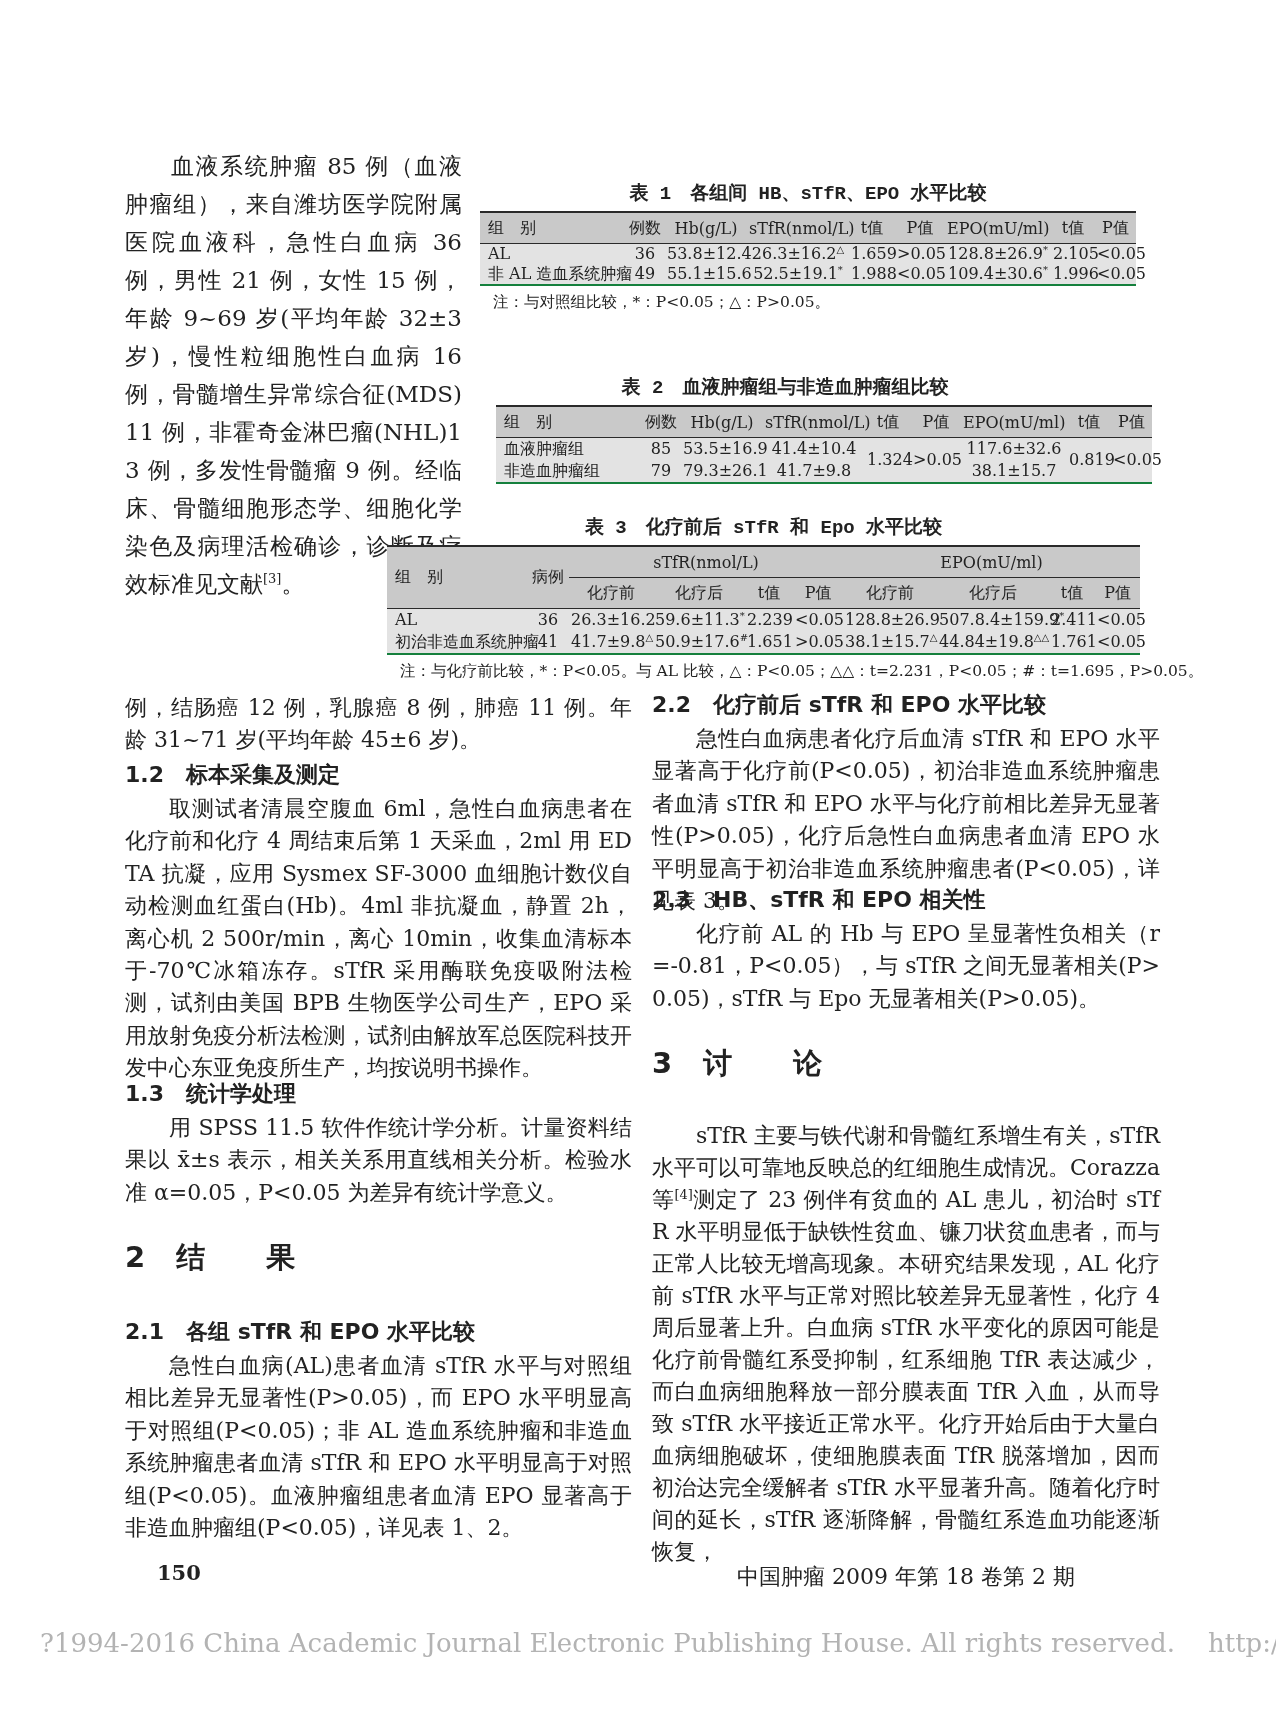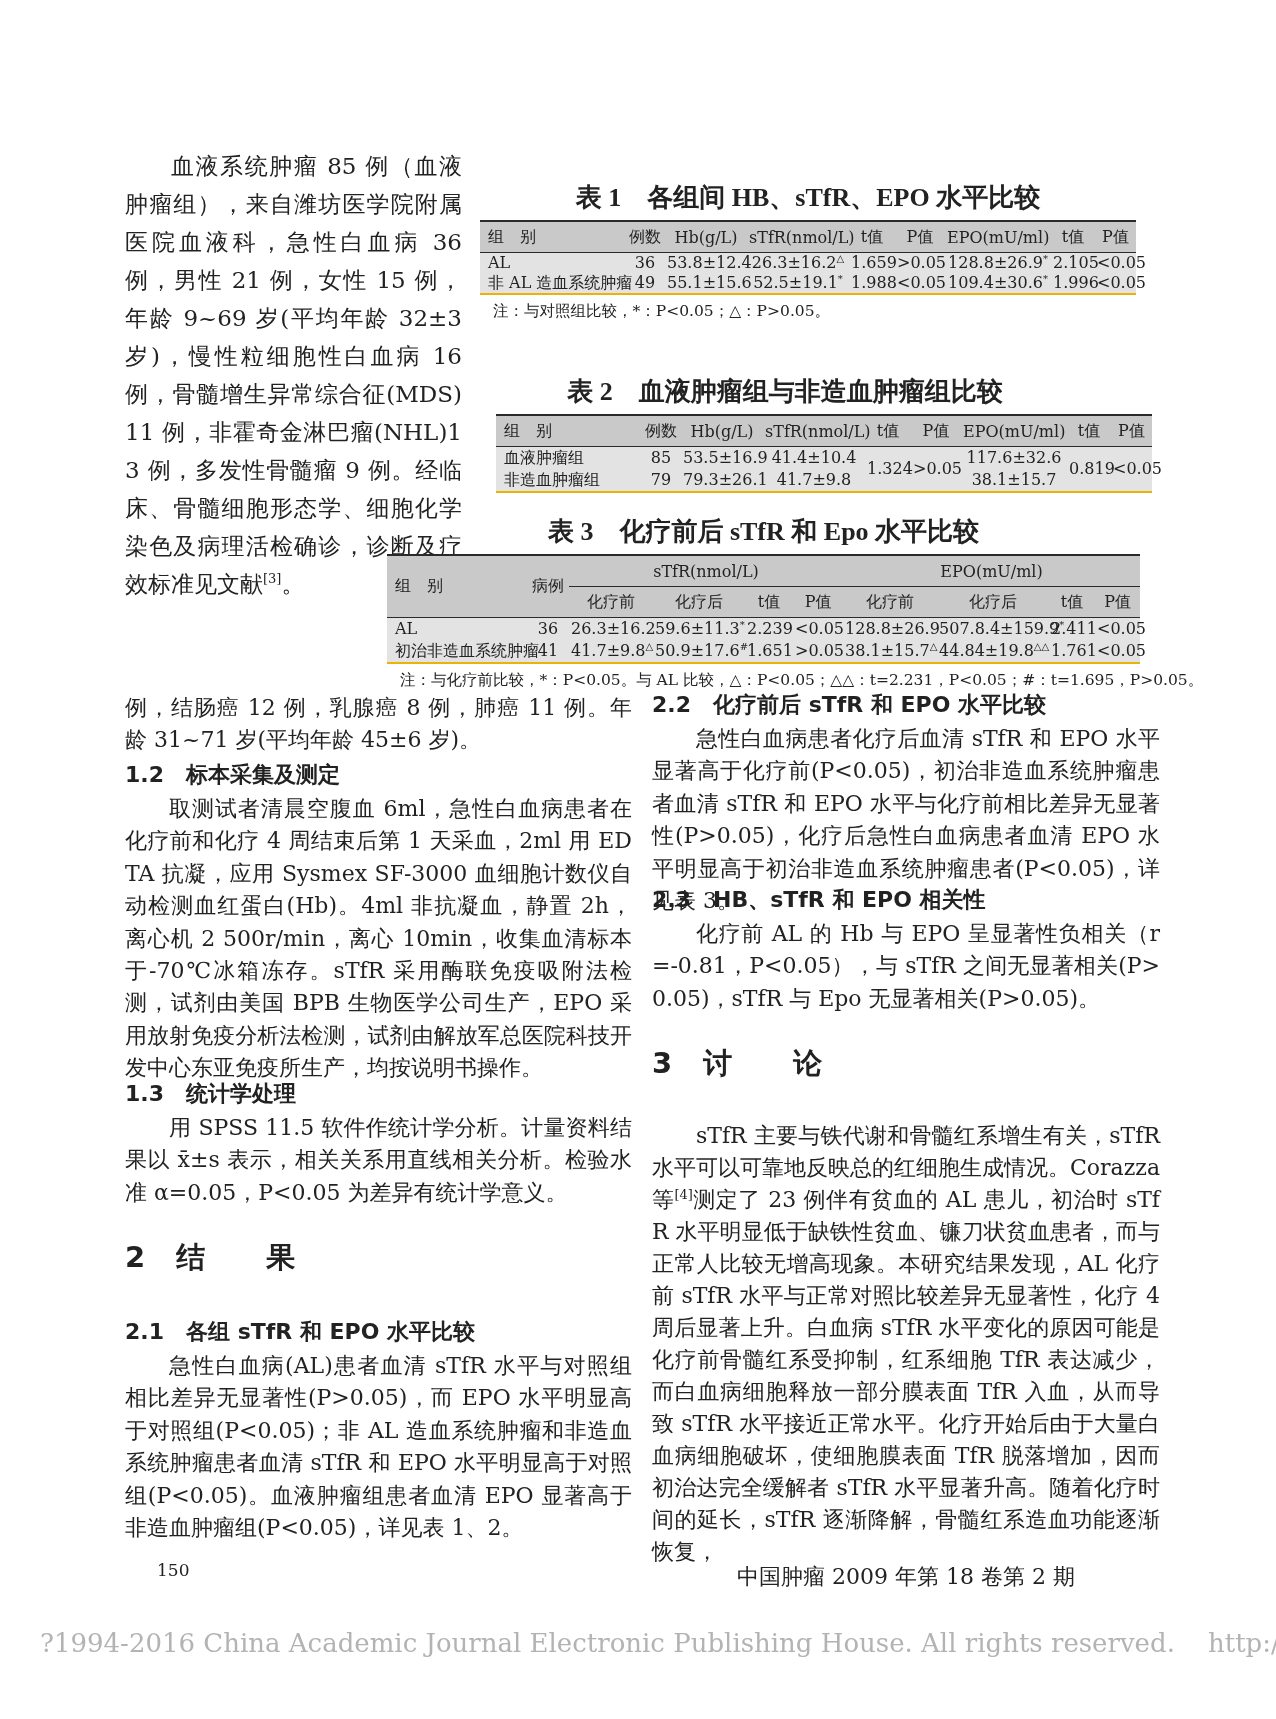--- a/index.html
+++ b/index.html
@@ -6,36 +6,36 @@
   .page{position:relative;width:1276px;height:1719px;background:#ffffff;color:#222;
         font-family:"DejaVu Serif","Liberation Serif",serif;overflow:hidden;}
   .abs{position:absolute;}
   .cjk{text-align:justify;word-break:break-all;}
   .p-top{font-size:23px;line-height:38px;}
   .body-text{font-size:22px;line-height:32.4px;}
   .indent{text-indent:2em;}
   .h-sub{font-family:"DejaVu Sans","Liberation Sans",sans-serif;font-weight:bold;font-size:22px;}
   .h-big{font-family:"DejaVu Sans","Liberation Sans",sans-serif;font-weight:bold;font-size:29px;letter-spacing:1px;}
   .ref{font-size:13px;}
-  .tbl-title{font-family:Liberation Serif, serif;font-weight:bold;
-             font-size:26px;text-align:center;margin-bottom:5px;white-space:pre;}
+  .tbl-title{font-family:Liberation Mono, monospace;font-weight:bold;
+             font-size:19px;text-align:center;margin-bottom:5px;white-space:pre;}
   table.tbl{border-collapse:collapse;table-layout:fixed;width:100%;
-            border-top:2px solid #2a2a2a;border-bottom:2px solid #eab308;
+            border-top:2px solid #2a2a2a;border-bottom:2px solid #15803d;
             font-size:16px;}
   table.tbl th,table.tbl td{font-weight:normal;padding:0 2px;white-space:nowrap;text-align:center;}
   table.tbl thead th{background:#c9c9c9;height:30px;border-bottom:1px solid #2a2a2a;}
   table.tbl tbody td{background:#e3e3e3;}
   table.t12 tbody td{height:20px;line-height:20px;}
   table.t2x tbody td{height:22px;line-height:22px;}
   table.t3x tbody td{height:22px;line-height:22px;}
   table.t3x thead th{height:30px;}
   .al{text-align:left !important;padding-left:8px !important;}
   sup{font-size:10px;vertical-align:super;line-height:0;}
   .note{font-size:15.5px;margin-top:6px;padding-left:13px;white-space:nowrap;}
-  .pagenum{font-size:17px;}
+  .pagenum{font-size:21px;font-weight:bold;}
   .journal{font-size:22px;text-align:center;}
   .watermark{font-size:26px;color:#b3b3b3;white-space:pre;}
 </style>
 </head>
 <body>
 
 <div class="page">
 
   <div class="abs cjk p-top indent" style="left:125px;top:147px;width:337px;"><span>血液系统肿瘤 85 例（血液肿瘤组），来自潍坊医学院附属医院血液科，急性白血病 36 例，男性 21 例，女性 15 例，年龄 9~69 岁(平均年龄 32±3 岁)，慢性粒细胞性白血病 16 例，骨髓增生异常综合征(MDS)11 例，非霍奇金淋巴瘤(NHL)13 例，多发性骨髓瘤 9 例。经临床、骨髓细胞形态学、细胞化学染色及病理活检确诊，诊断及疗效标准见文献</span><sup class="ref">[3]</sup><span>。</span></div>
 

